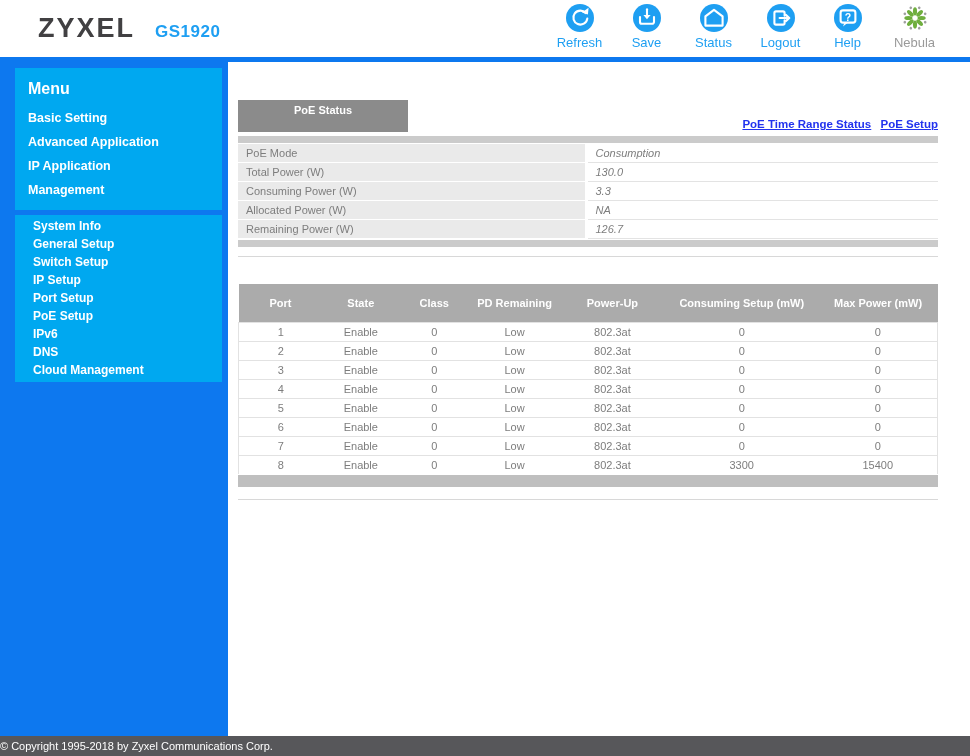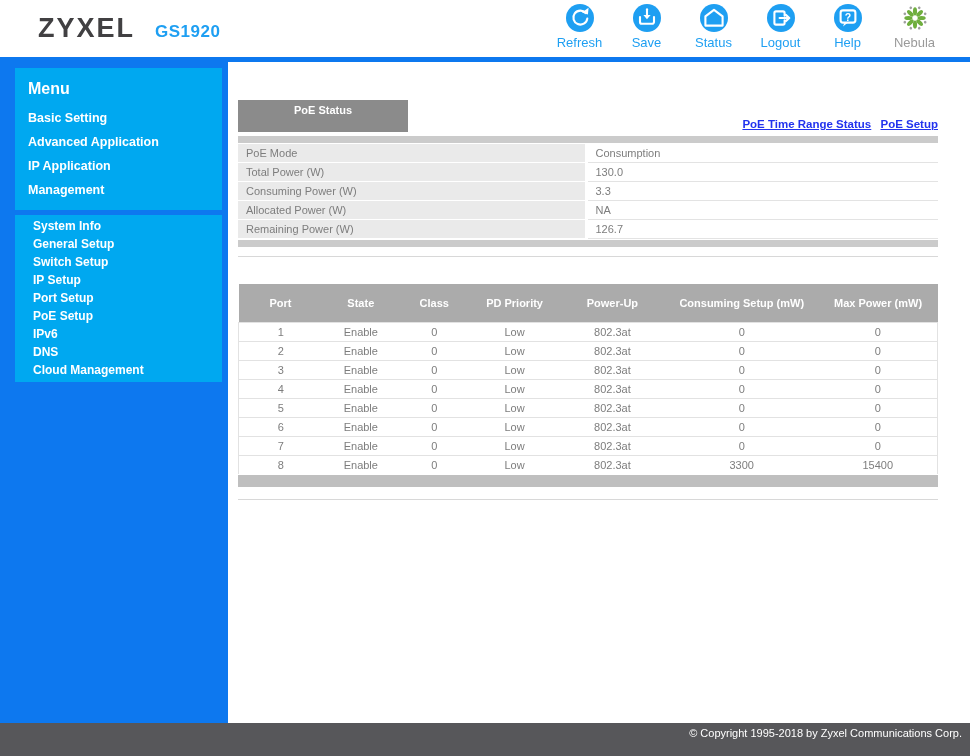--- a/index.html
+++ b/index.html
@@ -44,40 +44,40 @@
   .links a { color:#2233ee; text-decoration:underline; margin-left:6px; cursor:pointer; }
 
   
   .summary { margin-top:4px; }
   .cap { height:7px; background:#cbcbcb; }
   .cap.gap-below { margin-bottom:1px; }
   .cap.gap-above { margin-top:1px; }
   .sum-row { display:flex; height:19px; line-height:18px; font-size:11px; color:#7d7d7d; }
   .sum-label { width:49.5%; background:#eaeaea; border-bottom:1px solid #fff; padding-left:8px; }
   .sum-gap { width:3px; background:#fff; }
-  .sum-value { flex:1; background:#fff; border-bottom:1px solid #e3e3e3; padding-left:8px; }
+  .sum-value { flex:1; background:#fff; border-bottom:1px solid #e3e3e3; padding-left:8px;font-style:italic; }
 
   .divider { height:2px; background:#d8d8d8; border-bottom:1px solid #fff; }
   .divider-1 { margin-top:9px; }
   .divider-2 { margin-top:12px; }
 
   
   .port-table-wrap { margin-top:26px; }
   table.port { width:100%; border-collapse:collapse; table-layout:fixed; }
   table.port th { background:#ababab; color:#fff; font-size:11px; font-weight:bold;
     height:38px; padding:2px 6px; text-align:center; vertical-align:middle; }
   table.port td { height:19px; font-size:11px; color:#7d7d7d; text-align:center;
     background:#fff; border-top:1px solid #e2e2e2; padding:0 4px; }
   table.port tbody tr td:first-child { border-left:1px solid #e2e2e2; }
   table.port tbody tr td:last-child { border-right:1px solid #e2e2e2; }
   .port-cap { height:12px; background:#bfbfbf; margin-top:1px; }
 
   
-  .footer { height:33px; background:#57575a; color:#fff; font-size:11px;
-    line-height:20px; text-align:right; padding-right:8px; }
+  .footer { height:20px; background:#57575a; color:#fff; font-size:11px;
+    line-height:20px; padding-right:8px; }
 </style>
 </head>
 <body>
 
 <div class="page">
 
   <div class="header">
     <div class="brand-wrap">
       <span class="brand">ZYXEL</span>
       <span class="model">GS1920</span>
@@ -234,21 +234,21 @@
               <col style="width: 13%;">
               <col style="width: 15%;">
               <col style="width: 22%;">
               <col style="width: 17%;">
             </colgroup>
           <thead>
               <tr id="port-head">
                 <th>Port</th>
                 <th>State</th>
                 <th>Class</th>
-                <th>PD Priority</th>
+                <th>PD Remaining</th>
                 <th>Power-Up</th>
                 <th>Consuming Setup (mW)</th>
                 <th>Max Power (mW)</th>
               </tr>
             </thead>
           <tbody id="port-body">
               <tr>
                 <td>1</td>
                 <td>Enable</td>
                 <td>0</td>

